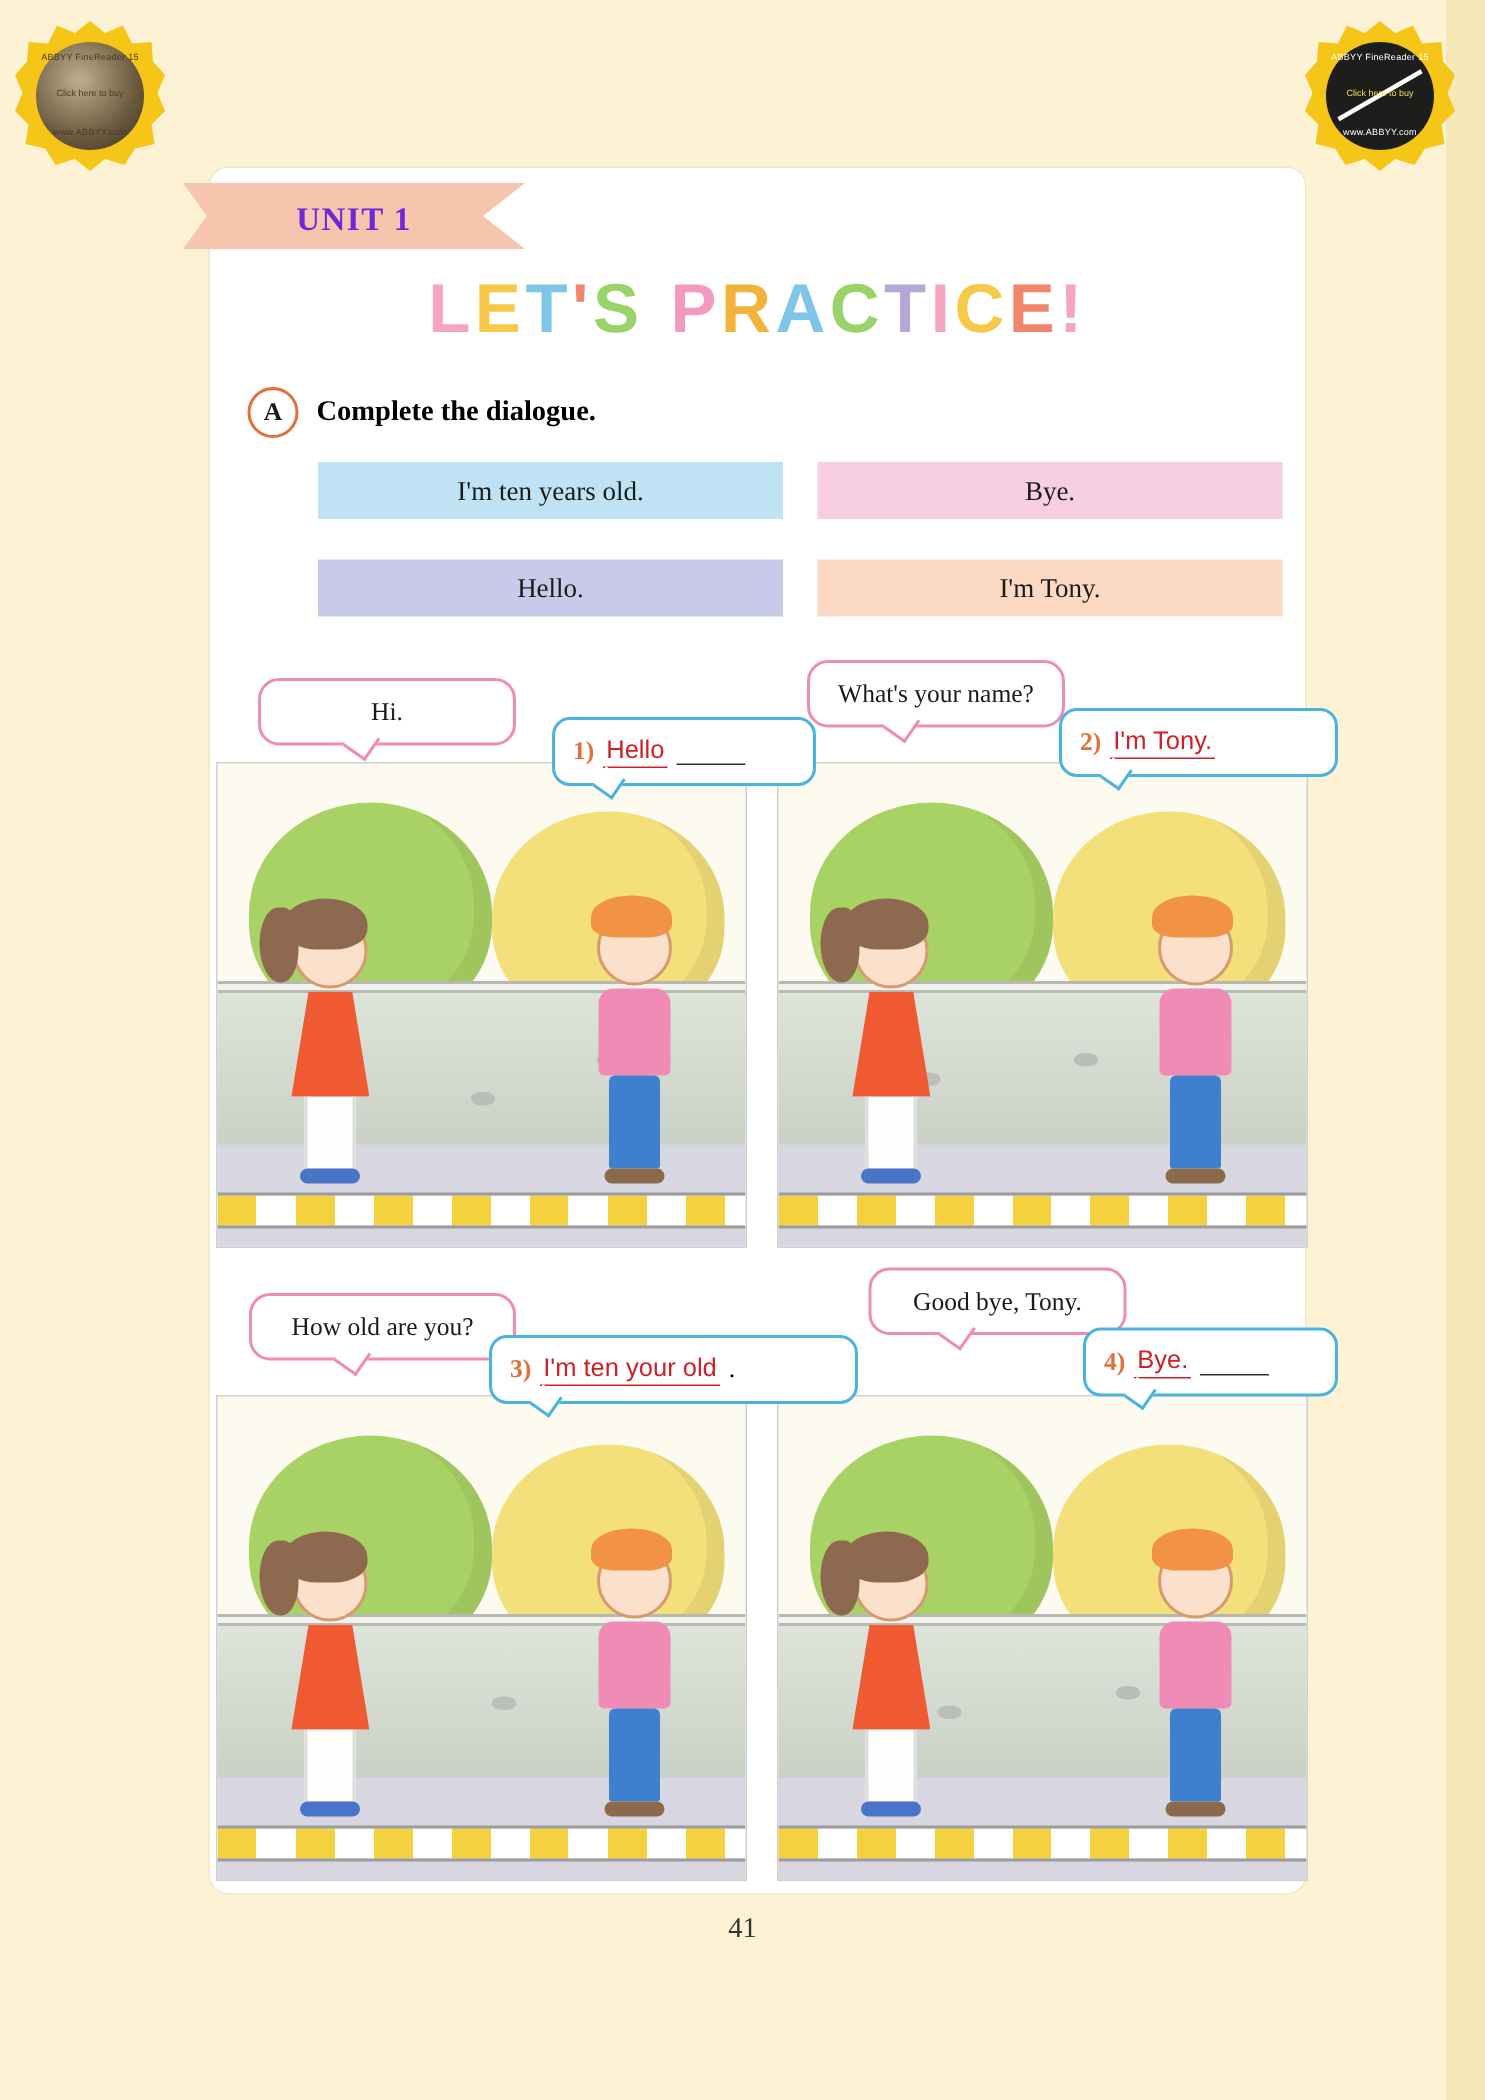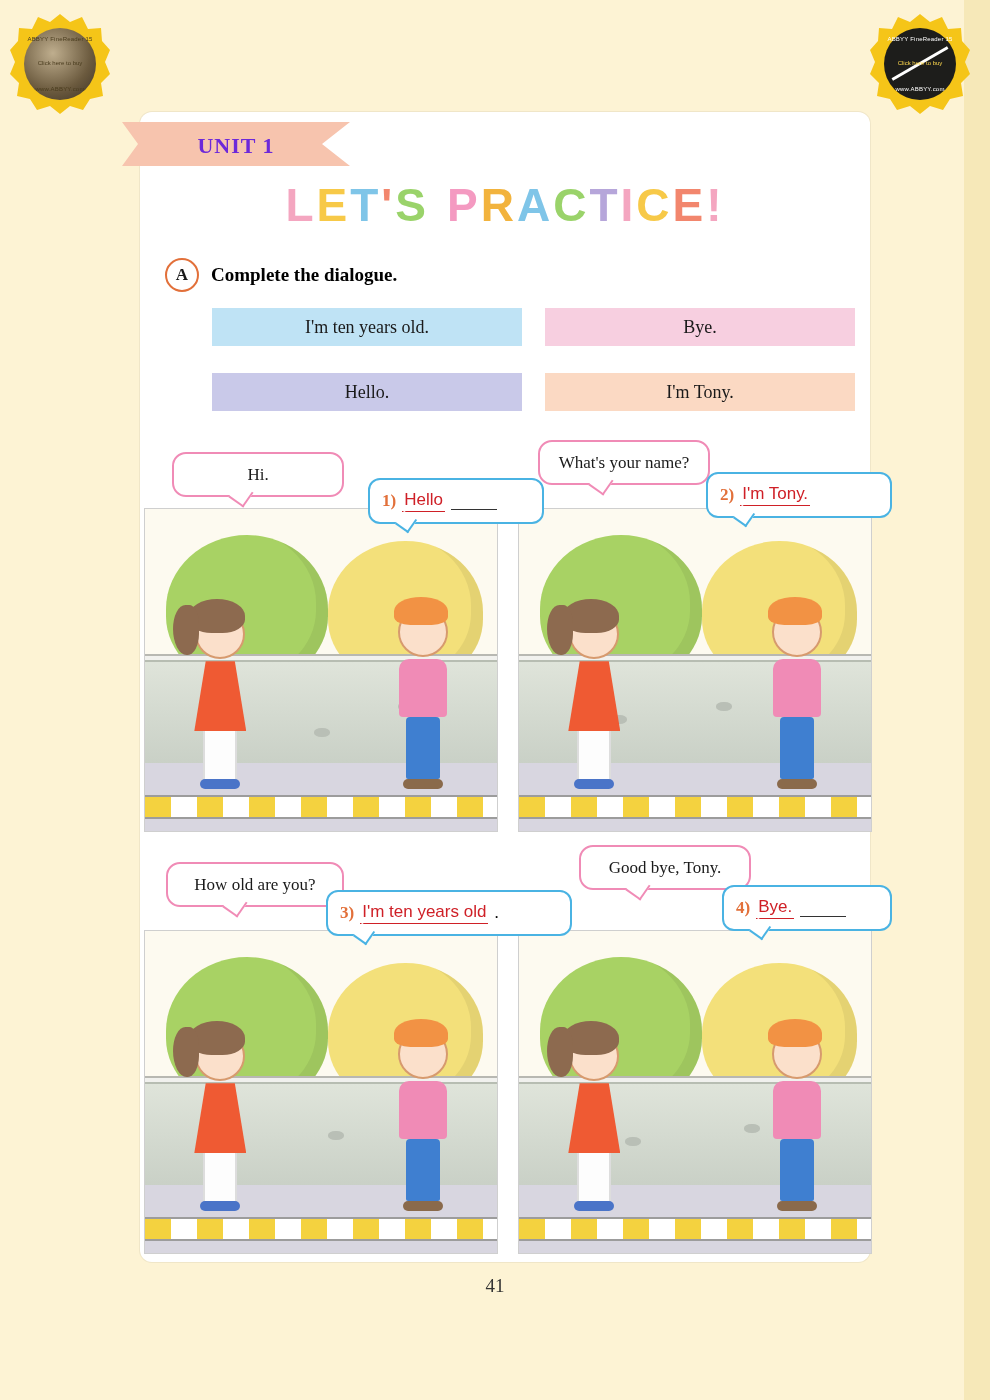--- a/index.html
+++ b/index.html
@@ -582,21 +582,21 @@
 </div>
 
 <div class="ans a2">
   <span class="num">2)</span>
   <span class="filled">I'm Tony.</span>
   <div class="tail"></div>
 </div>
 
 <div class="ans a3">
   <span class="num">3)</span>
-  <span class="filled">I'm ten years old</span>
+  <span class="filled">I'm ten your old</span>
   <span>.</span>
   <div class="tail"></div>
 </div>
 
 <div class="ans a4">
   <span class="num">4)</span>
   <span class="filled">Bye.</span>
   <span class="blank"></span>
   <div class="tail"></div>
 </div>

